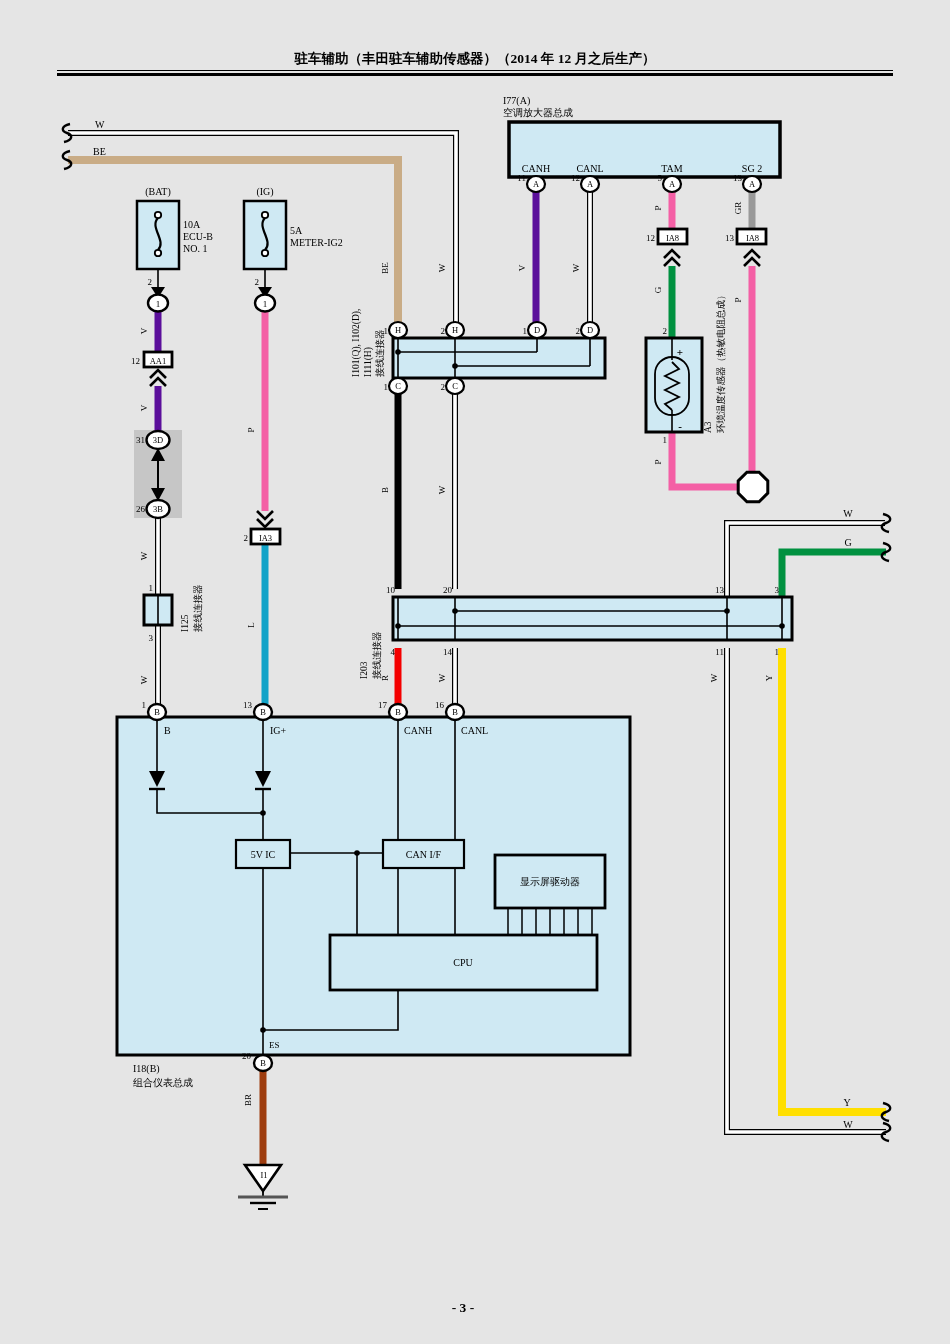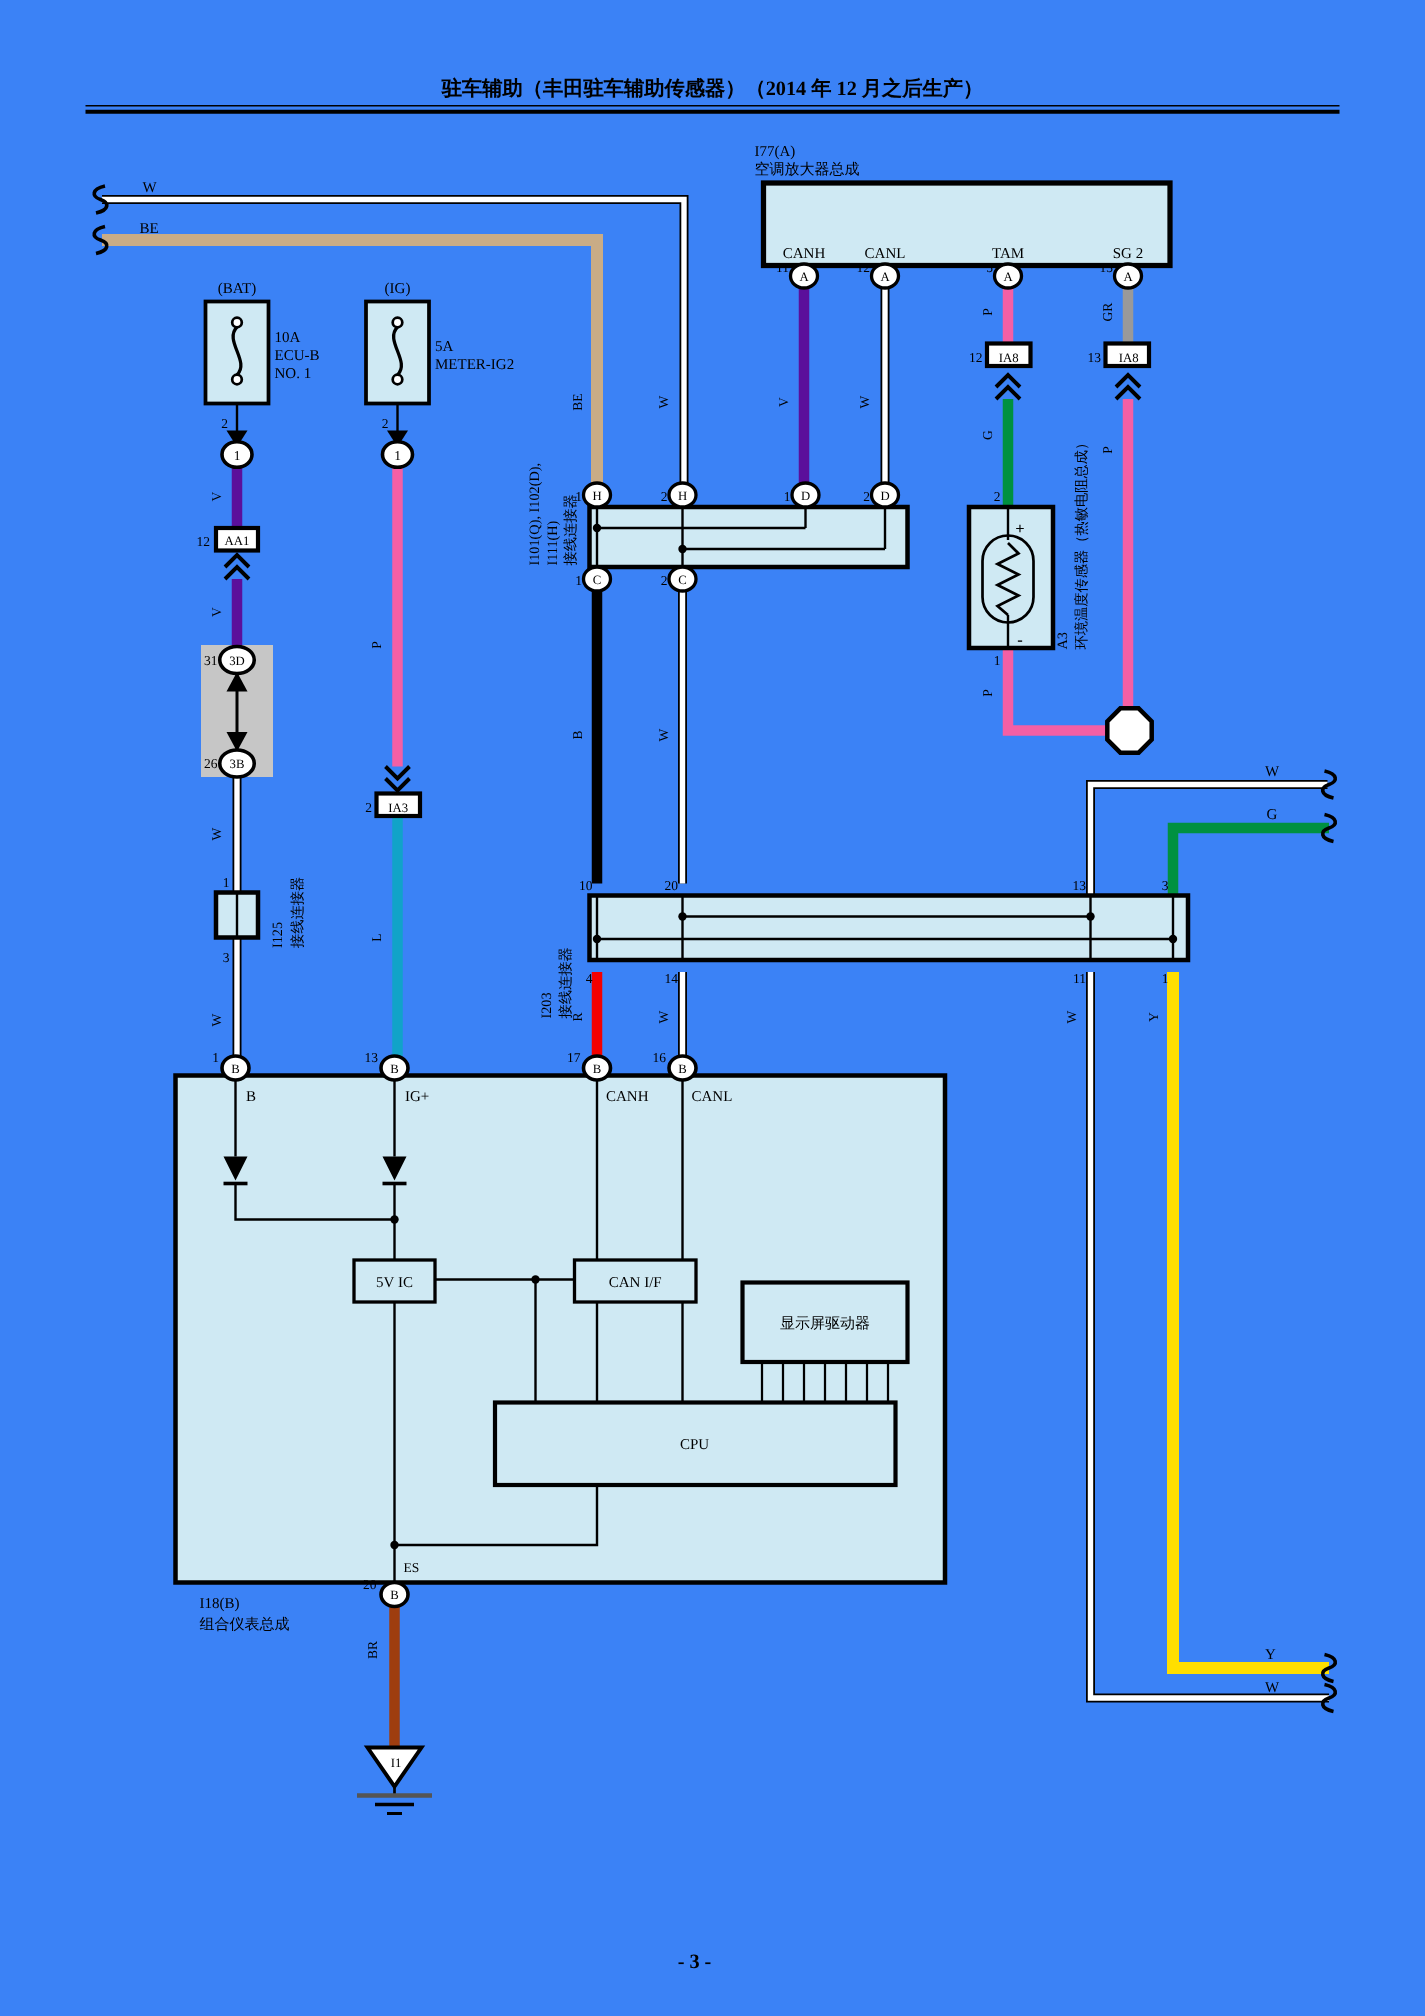--- a/index.html
+++ b/index.html
@@ -1,16 +1,16 @@
 <!DOCTYPE html>
 <html><head>
 <meta charset="utf-8">
 <style>
   html,body{margin:0;padding:0;background:#ffffff;}
-  .page{width:950px;height:1344px;position:relative;background:#3b82f6;}
+  .page{width:950px;height:1344px;position:relative;background:#e5e5e5;}
   svg text{font-family:"Liberation Serif","DejaVu Serif",serif;fill:#000;}
   .t13{font-size:13.5px;font-weight:bold;}
   .t10{font-size:10px;}
   .t95{font-size:9.5px;}
   .t9{font-size:9px;}
   .t85{font-size:8.5px;}
   .t11{font-size:11px;font-weight:bold;}
   .mid{text-anchor:middle;}
   .end{text-anchor:end;}
   .comp{fill:#cfe9f3;stroke:#000;}

